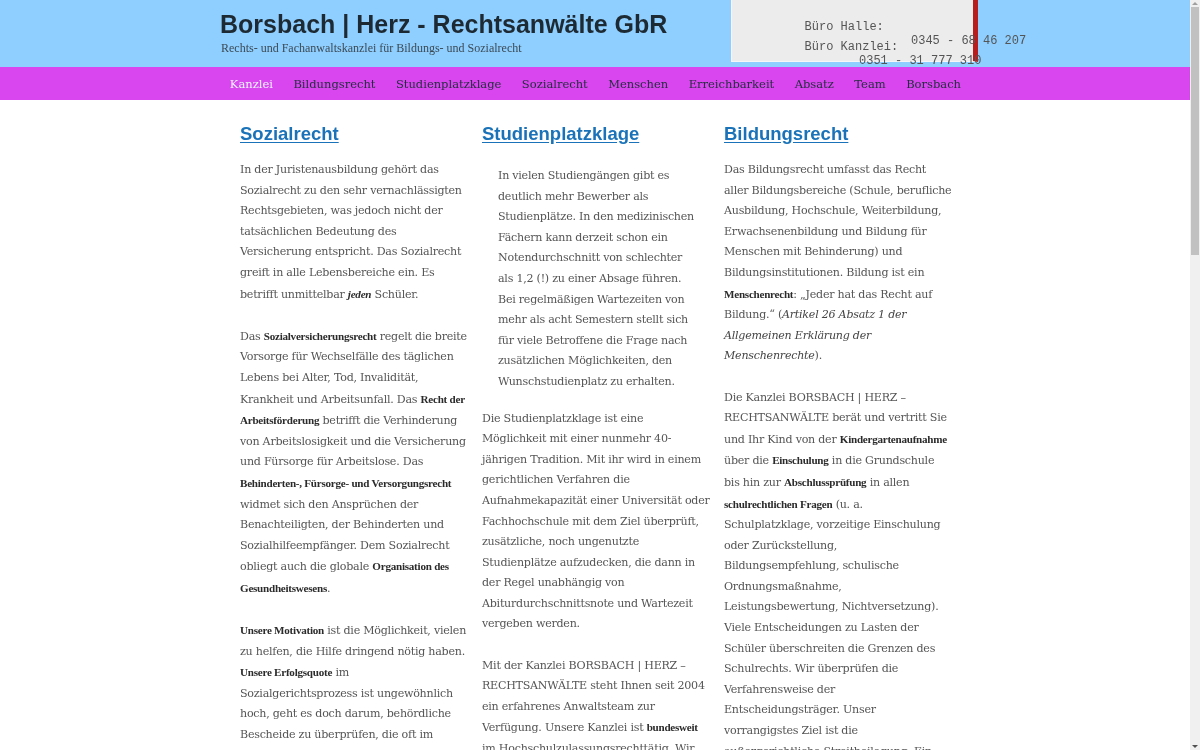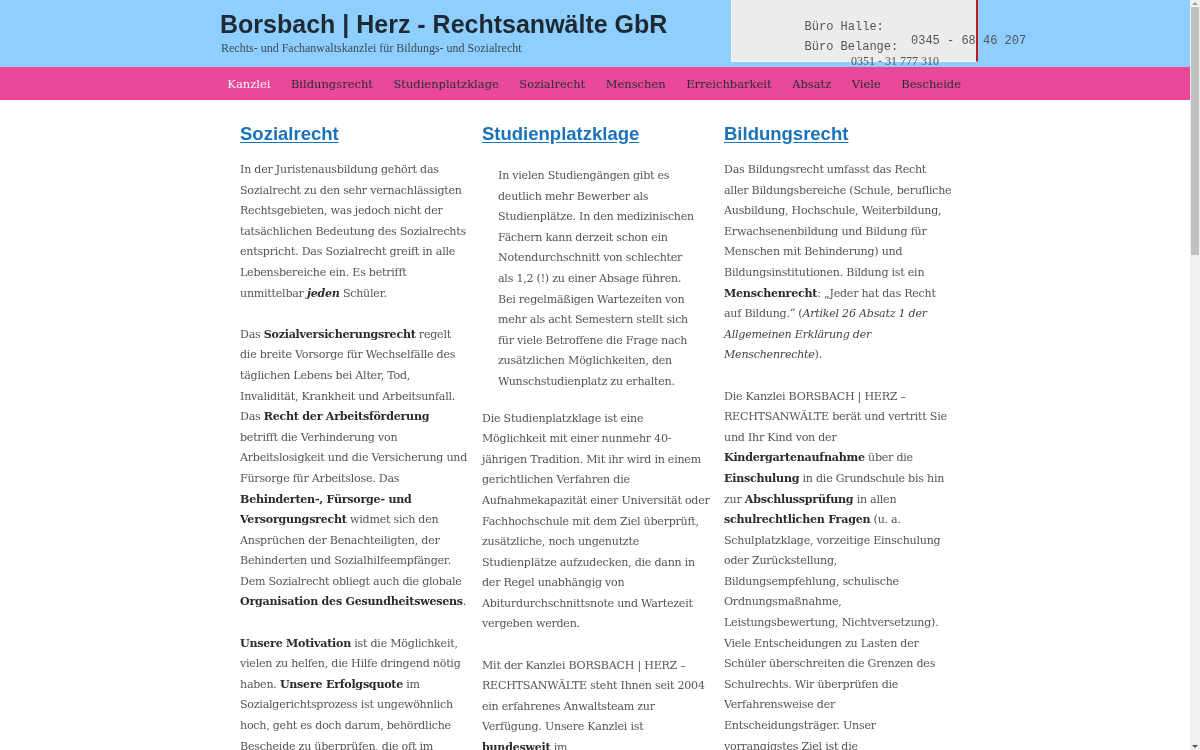--- a/index.html
+++ b/index.html
@@ -20,47 +20,47 @@
     font-family:"Liberation Sans", sans-serif; font-weight:bold;
     font-size:25px; color:#1e2a33; letter-spacing:0px; white-space:nowrap;
   }
   .site-subtitle {
     position:absolute; left:221px; top:41px;
     font-family:Liberation Serif, serif; font-size:12px; color:#3c4a55; white-space:nowrap;
   }
   .phone-box {
     position:absolute; left:731px; top:0; width:247px; height:62px;
     background:#ececec; box-sizing:border-box;
-    border-left:1px solid #f6f6f6; border-bottom:1px solid #f6f6f6; border-right:2px solid #b91c1c;
+    border-left:1px solid #f6f6f6; border-bottom:1px solid #f6f6f6; border-right:5px solid #b91c1c;
     font-family:"Liberation Mono", monospace; font-size:12px; color:#555;
   }
   .phone-row { position:absolute; left:15px; white-space:pre; }
   .phone-row .lbl { display:inline-block; }
   .phone-row .num { position:absolute; white-space:pre; }
   .nav {
     position:absolute; left:0; top:67px; width:1190px; height:33px;
-    background:#ec4899;
+    background:#d946ef;
   }
   .nav ul { list-style:none; margin:0; padding:0; position:absolute; right:229px; top:0; height:33px; display:flex; align-items:center; }
   .nav li {
     font-family:"DejaVu Serif", serif; font-size:11.5px; color:#1f2f3a;
     margin-left:20.5px; white-space:nowrap; cursor:pointer;
   }
   .nav li.active { color:#eaf6ff; }
   .content { position:absolute; left:240px; top:118px; width:730px; }
   .col { position:absolute; top:0; width:228px; }
   .col h2 {
     margin:0; font-family:"Liberation Sans", sans-serif; font-weight:bold;
     font-size:18.5px; color:#1a73b8; text-decoration:underline; text-underline-offset:2px;
     line-height:32px; height:32px; cursor:pointer;
   }
   .col .body { margin-top:10px; font-size:11.1px; line-height:20.6px; color:#555; letter-spacing:-0.25px; }
   .col p { margin:0 0 20.6px 0; }
   .col p.tight { margin:16px; }
-  .col b { color:#2b2b2b; }
+  .col b { color:#2b2b2b;font-family:Liberation Serif, serif; }
   .col i { color:#444; }
   .scrollbar {
     position:absolute; left:1190px; top:0; width:10px; height:750px; background:#f0f0f0;
   }
   .scroll-thumb { position:absolute; left:1px; top:7px; width:8px; height:248px; background:#c1c1c1; }
   .scroll-up, .scroll-down { position:absolute; left:2px; width:0; height:0; border-left:3px solid transparent; border-right:3px solid transparent; }
   .scroll-up { top:2px; border-bottom:3px solid #a0a0a0; }
   .scroll-down { bottom:2px; border-top:3px solid #505050; }
 </style>
 </head>
@@ -69,46 +69,46 @@
 <div class="page">
   <div class="header">
     <div class="site-title">Borsbach | Herz - Rechtsanwälte GbR</div>
     <div class="site-subtitle">Rechts- und Fachanwaltskanzlei für Bildungs- und Sozialrecht</div>
     <div class="phone-box">
       <div class="phone-row" style="top:6px;">
         <span class="lbl">Büro Halle:</span>
         <span class="num" style="left:120px;margin-left:44px;">0345 - 68 46 207</span>
       </div>
       <div class="phone-row" style="top:26px;">
-        <span class="lbl">Büro Belange:</span>
-        <span class="num" style="left:104px;font-family:Liberation Serif, serif;">0351 - 31 777 310</span>
+        <span class="lbl">Büro Kanzlei:</span>
+        <span class="num" style="left:112px;">0351 - 31 777 310</span>
       </div>
     </div>
   </div>
 
   <div class="nav">
     <ul>
       <li class="active">Kanzlei</li>
       <li>Bildungsrecht</li>
       <li>Studienplatzklage</li>
       <li>Sozialrecht</li>
       <li>Menschen</li>
       <li>Erreichbarkeit</li>
       <li>Absatz</li>
-      <li>Viele</li>
-      <li>Bescheide</li>
+      <li>Team</li>
+      <li>Borsbach</li>
     </ul>
   </div>
 
   <div class="content">
 
     <div class="col" style="left:0;">
       <h2>Sozialrecht</h2>
       <div class="body">
-        <p><span>In der Juristenausbildung gehört das Sozialrecht zu den sehr vernachlässigten Rechtsgebieten, was jedoch nicht der tatsächlichen Bedeutung des Sozialrechts entspricht. Das Sozialrecht greift in alle Lebensbereiche ein. Es betrifft unmittelbar </span><i><b>jeden</b></i><span> Schüler.</span></p>
+        <p><span>In der Juristenausbildung gehört das Sozialrecht zu den sehr vernachlässigten Rechtsgebieten, was jedoch nicht der tatsächlichen Bedeutung des Versicherung entspricht. Das Sozialrecht greift in alle Lebensbereiche ein. Es betrifft unmittelbar </span><i><b>jeden</b></i><span> Schüler.</span></p>
         <p><span>Das </span><b>Sozialversicherungsrecht</b><span> regelt die breite Vorsorge für Wechselfälle des täglichen Lebens bei Alter, Tod, Invalidität, Krankheit und Arbeitsunfall. Das </span><b>Recht der Arbeitsförderung</b><span> betrifft die Verhinderung von Arbeitslosigkeit und die Versicherung und Fürsorge für Arbeitslose. Das </span><b>Behinderten-, Fürsorge- und Versorgungsrecht</b><span> widmet sich den Ansprüchen der Benachteiligten, der Behinderten und Sozialhilfeempfänger. Dem Sozialrecht obliegt auch die globale </span><b>Organisation des Gesundheitswesens</b><span>.</span></p>
         <p><b>Unsere Motivation</b><span> ist die Möglichkeit, vielen zu helfen, die Hilfe dringend nötig haben. </span><b>Unsere Erfolgsquote</b><span> im Sozialgerichtsprozess ist ungewöhnlich hoch, geht es doch darum, behördliche Bescheide zu überprüfen, die oft im Massenverfahren ohne hinreichende Beachtung der berechtigten Belange des Rechtssuchenden erlassen worden sind. Diese lassen wir weitgehend gerichtlich überprüfen.</span></p>
       </div>
     </div>
 
     <div class="col" style="left:242px;">
       <h2>Studienplatzklage</h2>
       <div class="body">
         <p class="tight">In vielen Studiengängen gibt es deutlich mehr Bewerber als Studienplätze. In den medizinischen Fächern kann derzeit schon ein Notendurchschnitt von schlechter als 1,2 (!) zu einer Absage führen. Bei regelmäßigen Wartezeiten von mehr als acht Semestern stellt sich für viele Betroffene die Frage nach zusätzlichen Möglichkeiten, den Wunschstudienplatz zu erhalten.</p>
         <p>Die Studienplatzklage ist eine Möglichkeit mit einer nunmehr 40-jährigen Tradition. Mit ihr wird in einem gerichtlichen Verfahren die Aufnahmekapazität einer Universität oder Fachhochschule mit dem Ziel überprüft, zusätzliche, noch ungenutzte Studienplätze aufzudecken, die dann in der Regel unabhängig von Abiturdurchschnittsnote und Wartezeit vergeben werden.</p>

